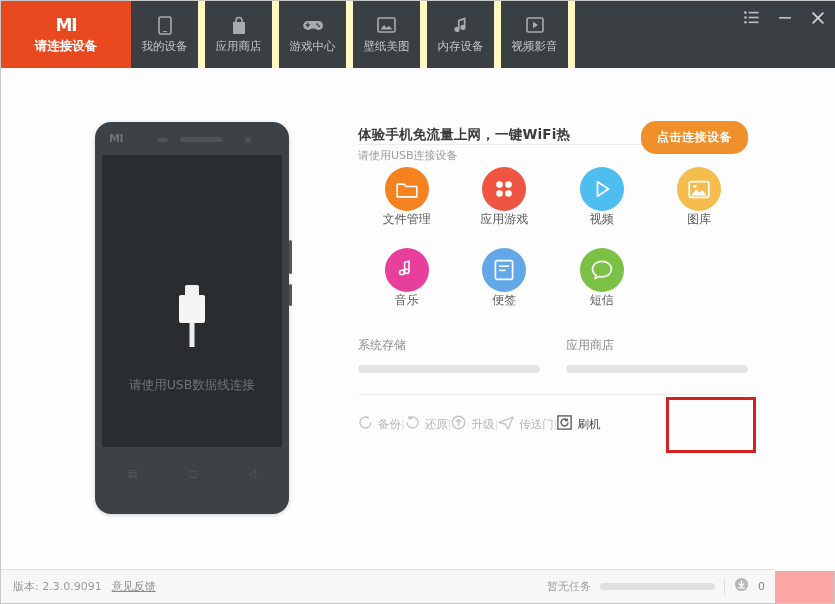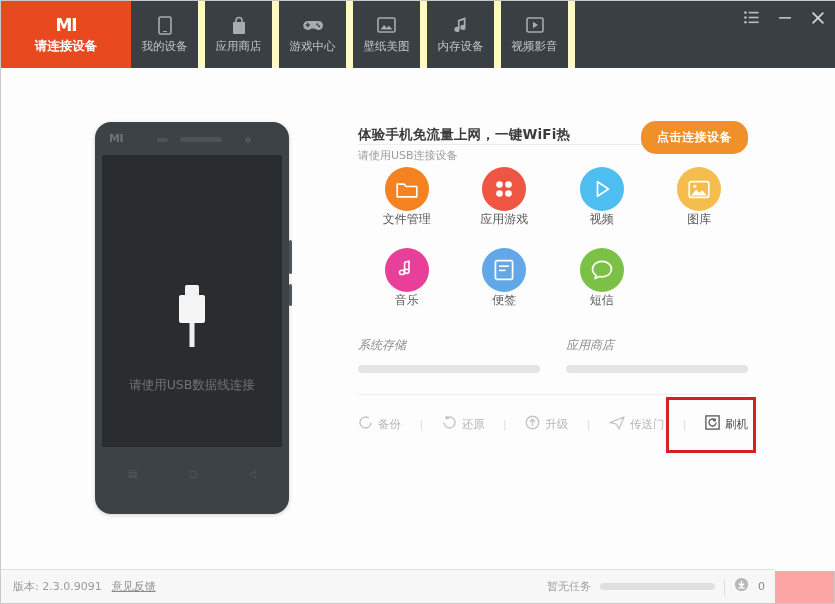--- a/index.html
+++ b/index.html
@@ -137,29 +137,29 @@
     display: flex; flex-direction: column; align-items: center; 
     cursor: pointer;
   }
   .circle {
     width: 44px; height: 44px; border-radius: 50%;
     display: flex; align-items: center; justify-content: center;
   }
   .grid-label { font-size: 12px; color: #5b5b5b; }
 
   .storage-row { display: flex; gap: 26px; margin-top: 28px; }
-  .storage-col { flex: 1; font-style: italic; }
+  .storage-col { flex: 1; }
   .storage-title { font-size: 12px; color: #8d8d8d; }
   .storage-bar {
     height: 8px; background: #e4e4e4; border-radius: 4px; margin-top: 11px;
   }
 
   .actions-divider { height: 1px; background: #ececec; margin-top: 21px; }
   .actions {
-    display: flex; align-items: center; justify-content: space-between;
+    display: flex; align-items: center; 
     margin-top: 14px; position: relative; height: 30px;
   }
   .action {
     display: flex; align-items: center; gap: 5px;
     color: #b6b6b6; font-size: 11.5px; cursor: pointer;
   }
   .act-sep { color: #dcdcdc; font-size: 11px; }
   .action.highlight { color: #4a4a4a; }
   .red-box {
     position: absolute;

